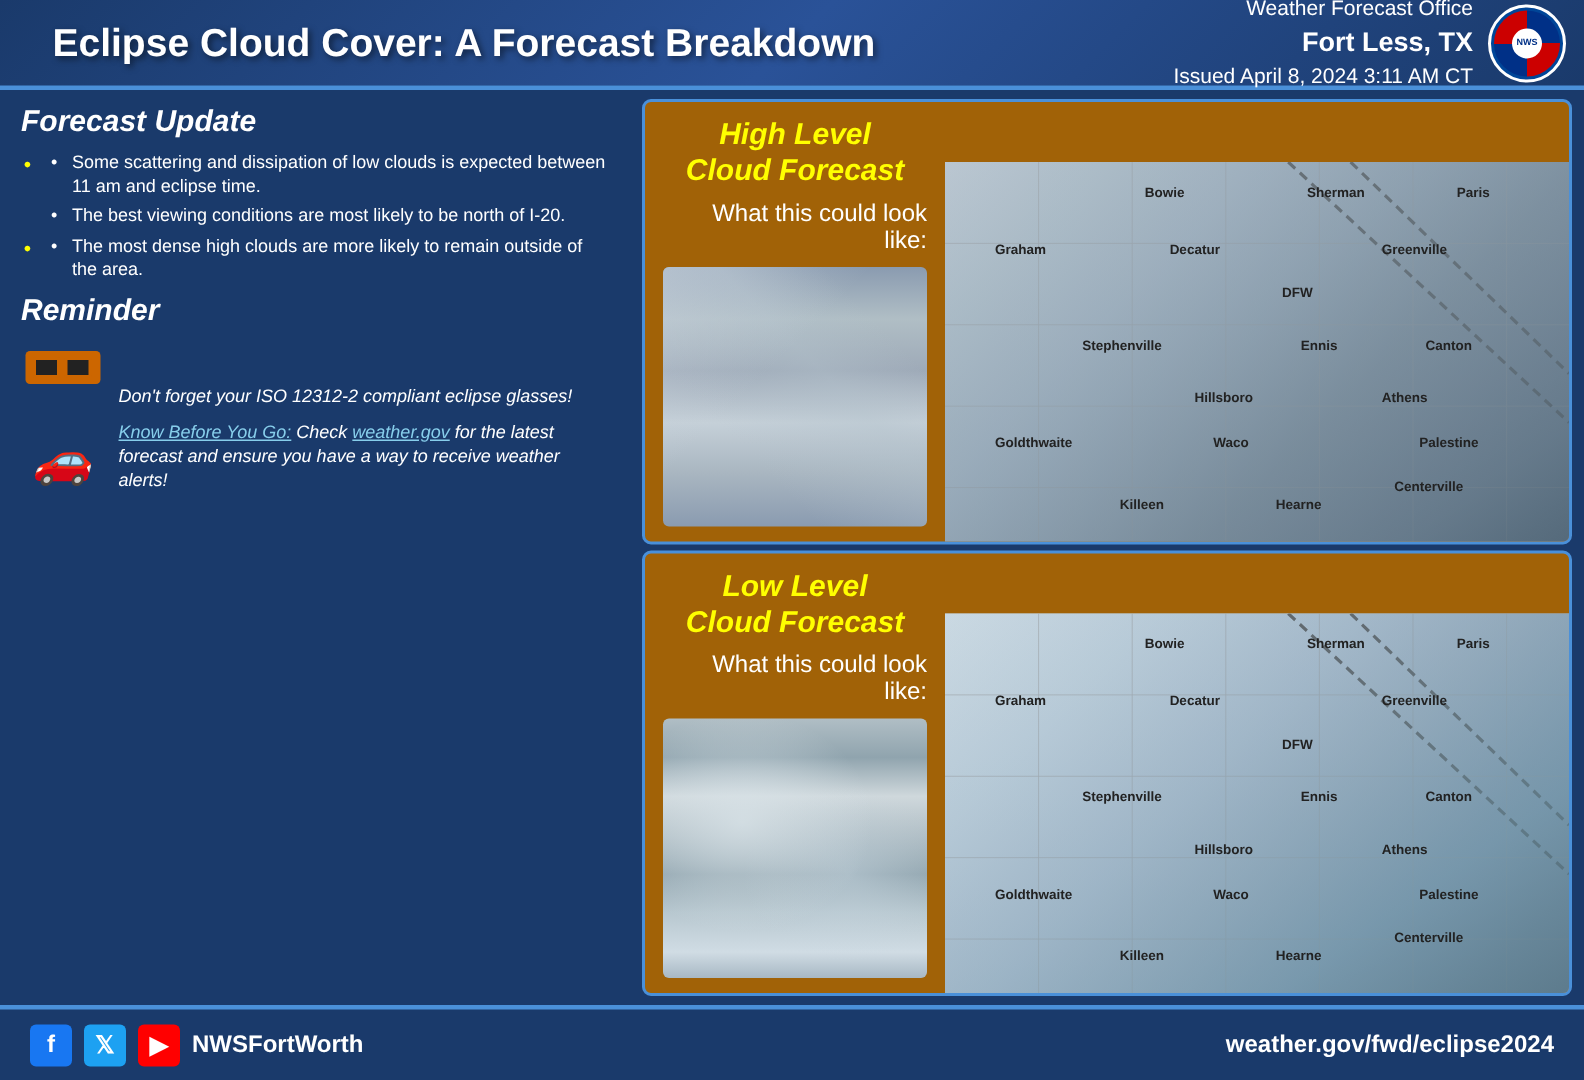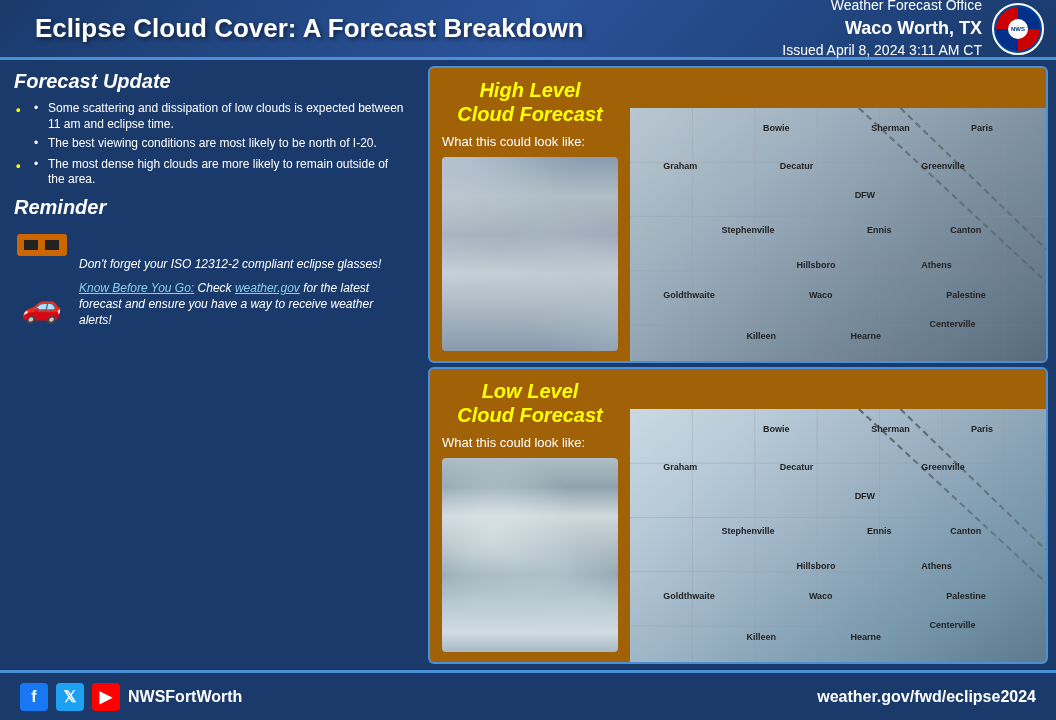--- a/index.html
+++ b/index.html
@@ -246,22 +246,22 @@
       color: #ffff00;
       font-size: 20px;
       font-weight: bold;
       text-align: center;
       line-height: 1.2;
       font-style: italic;
     }
 
     .card-subtitle {
       color: #ffffff;
-      font-size: 13px;
-      text-align: left;
+      font-size: 16px;
+      text-align: right;
     }
 
     .cloud-photo {
       flex: 1;
       border-radius: 4px;
       overflow: hidden;
       min-height: 80px;
     }
 
     
@@ -446,21 +446,21 @@
     }
   </style>
 </head>
 <body>
 
 <div class="header">
   <div class="header-title">Eclipse Cloud Cover: A Forecast Breakdown</div>
   <div class="header-right">
     <div class="header-office">
       <div>Weather Forecast Office</div>
-      <div class="city">Waco Worth, TX</div>
+      <div class="city">Fort Less, TX</div>
       <div>Issued April 8, 2024 3:11 AM CT</div>
     </div>
     <div class="nws-logo">
       <div class="nws-logo-inner">
         <div class="nws-logo-center">NWS</div>
       </div>
     </div>
   </div>
 </div>
 

